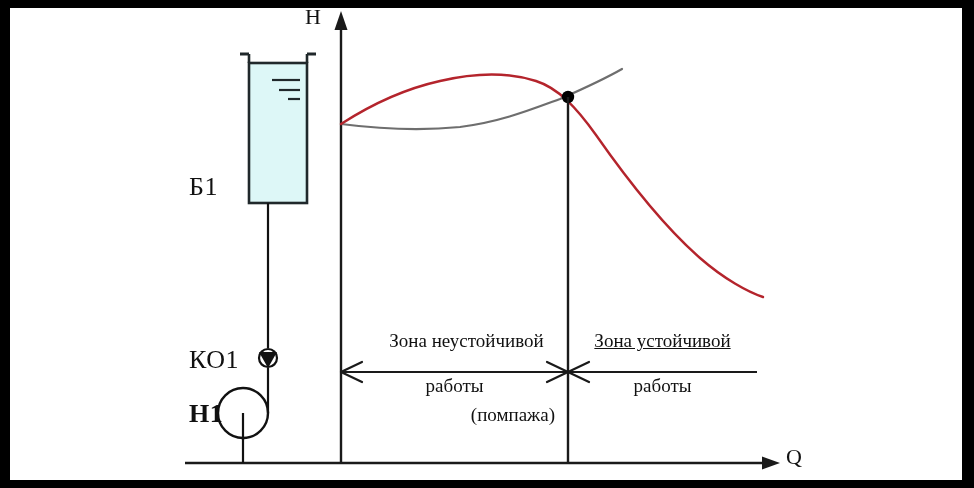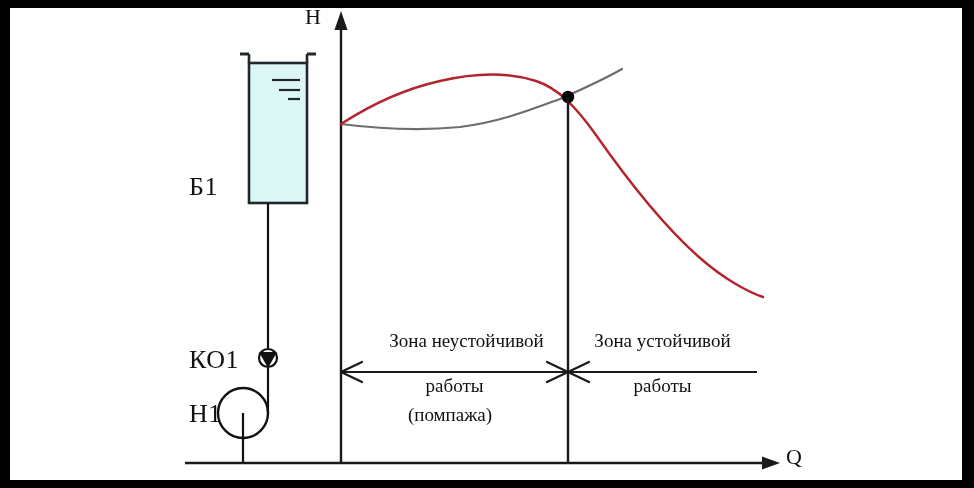--- a/index.html
+++ b/index.html
@@ -145,24 +145,24 @@
       </svg>
 
       <div class="lbl lbl-axis" style="left:305px; top:6px;">H</div>
 
       <div class="lbl lbl-axis" style="left:786px; top:446px;">Q</div>
 
       <div class="lbl lbl-eq" style="left:189px; top:174px;">Б1</div>
 
       <div class="lbl lbl-eq" style="left:189px; top:347px;text-align:right;">КО1</div>
 
-      <div class="lbl lbl-eq" style="left:189px; top:401px;">Н1</div>
+      <div class="lbl lbl-eq" style="left:189px; top:401px;font-weight:bold;">Н1</div>
 
       <div class="lbl lbl-zone" style="left:341px; top:331px; width:251px;">Зона неустойчивой</div>
       <div class="lbl lbl-zone" style="left:341px; top:376px; width:227px;">работы</div>
-      <div class="lbl lbl-zone" style="left:335px; top:405px; width:230px;">(помпажа)</div>
+      <div class="lbl lbl-zone" style="left:325px; top:405px; width:230px;text-align:right;">(помпажа)</div>
 
-      <div class="lbl lbl-zone" style="left:568px; top:331px; width:189px;">Зона устойчивой</div>
+      <div class="lbl lbl-zone" style="left:568px; top:331px; width:189px;text-decoration:underline;">Зона устойчивой</div>
       <div class="lbl lbl-zone" style="left:568px; top:376px; width:189px;">работы</div>
 
     </div>
   </div>
 </div>
 
 </body></html>

